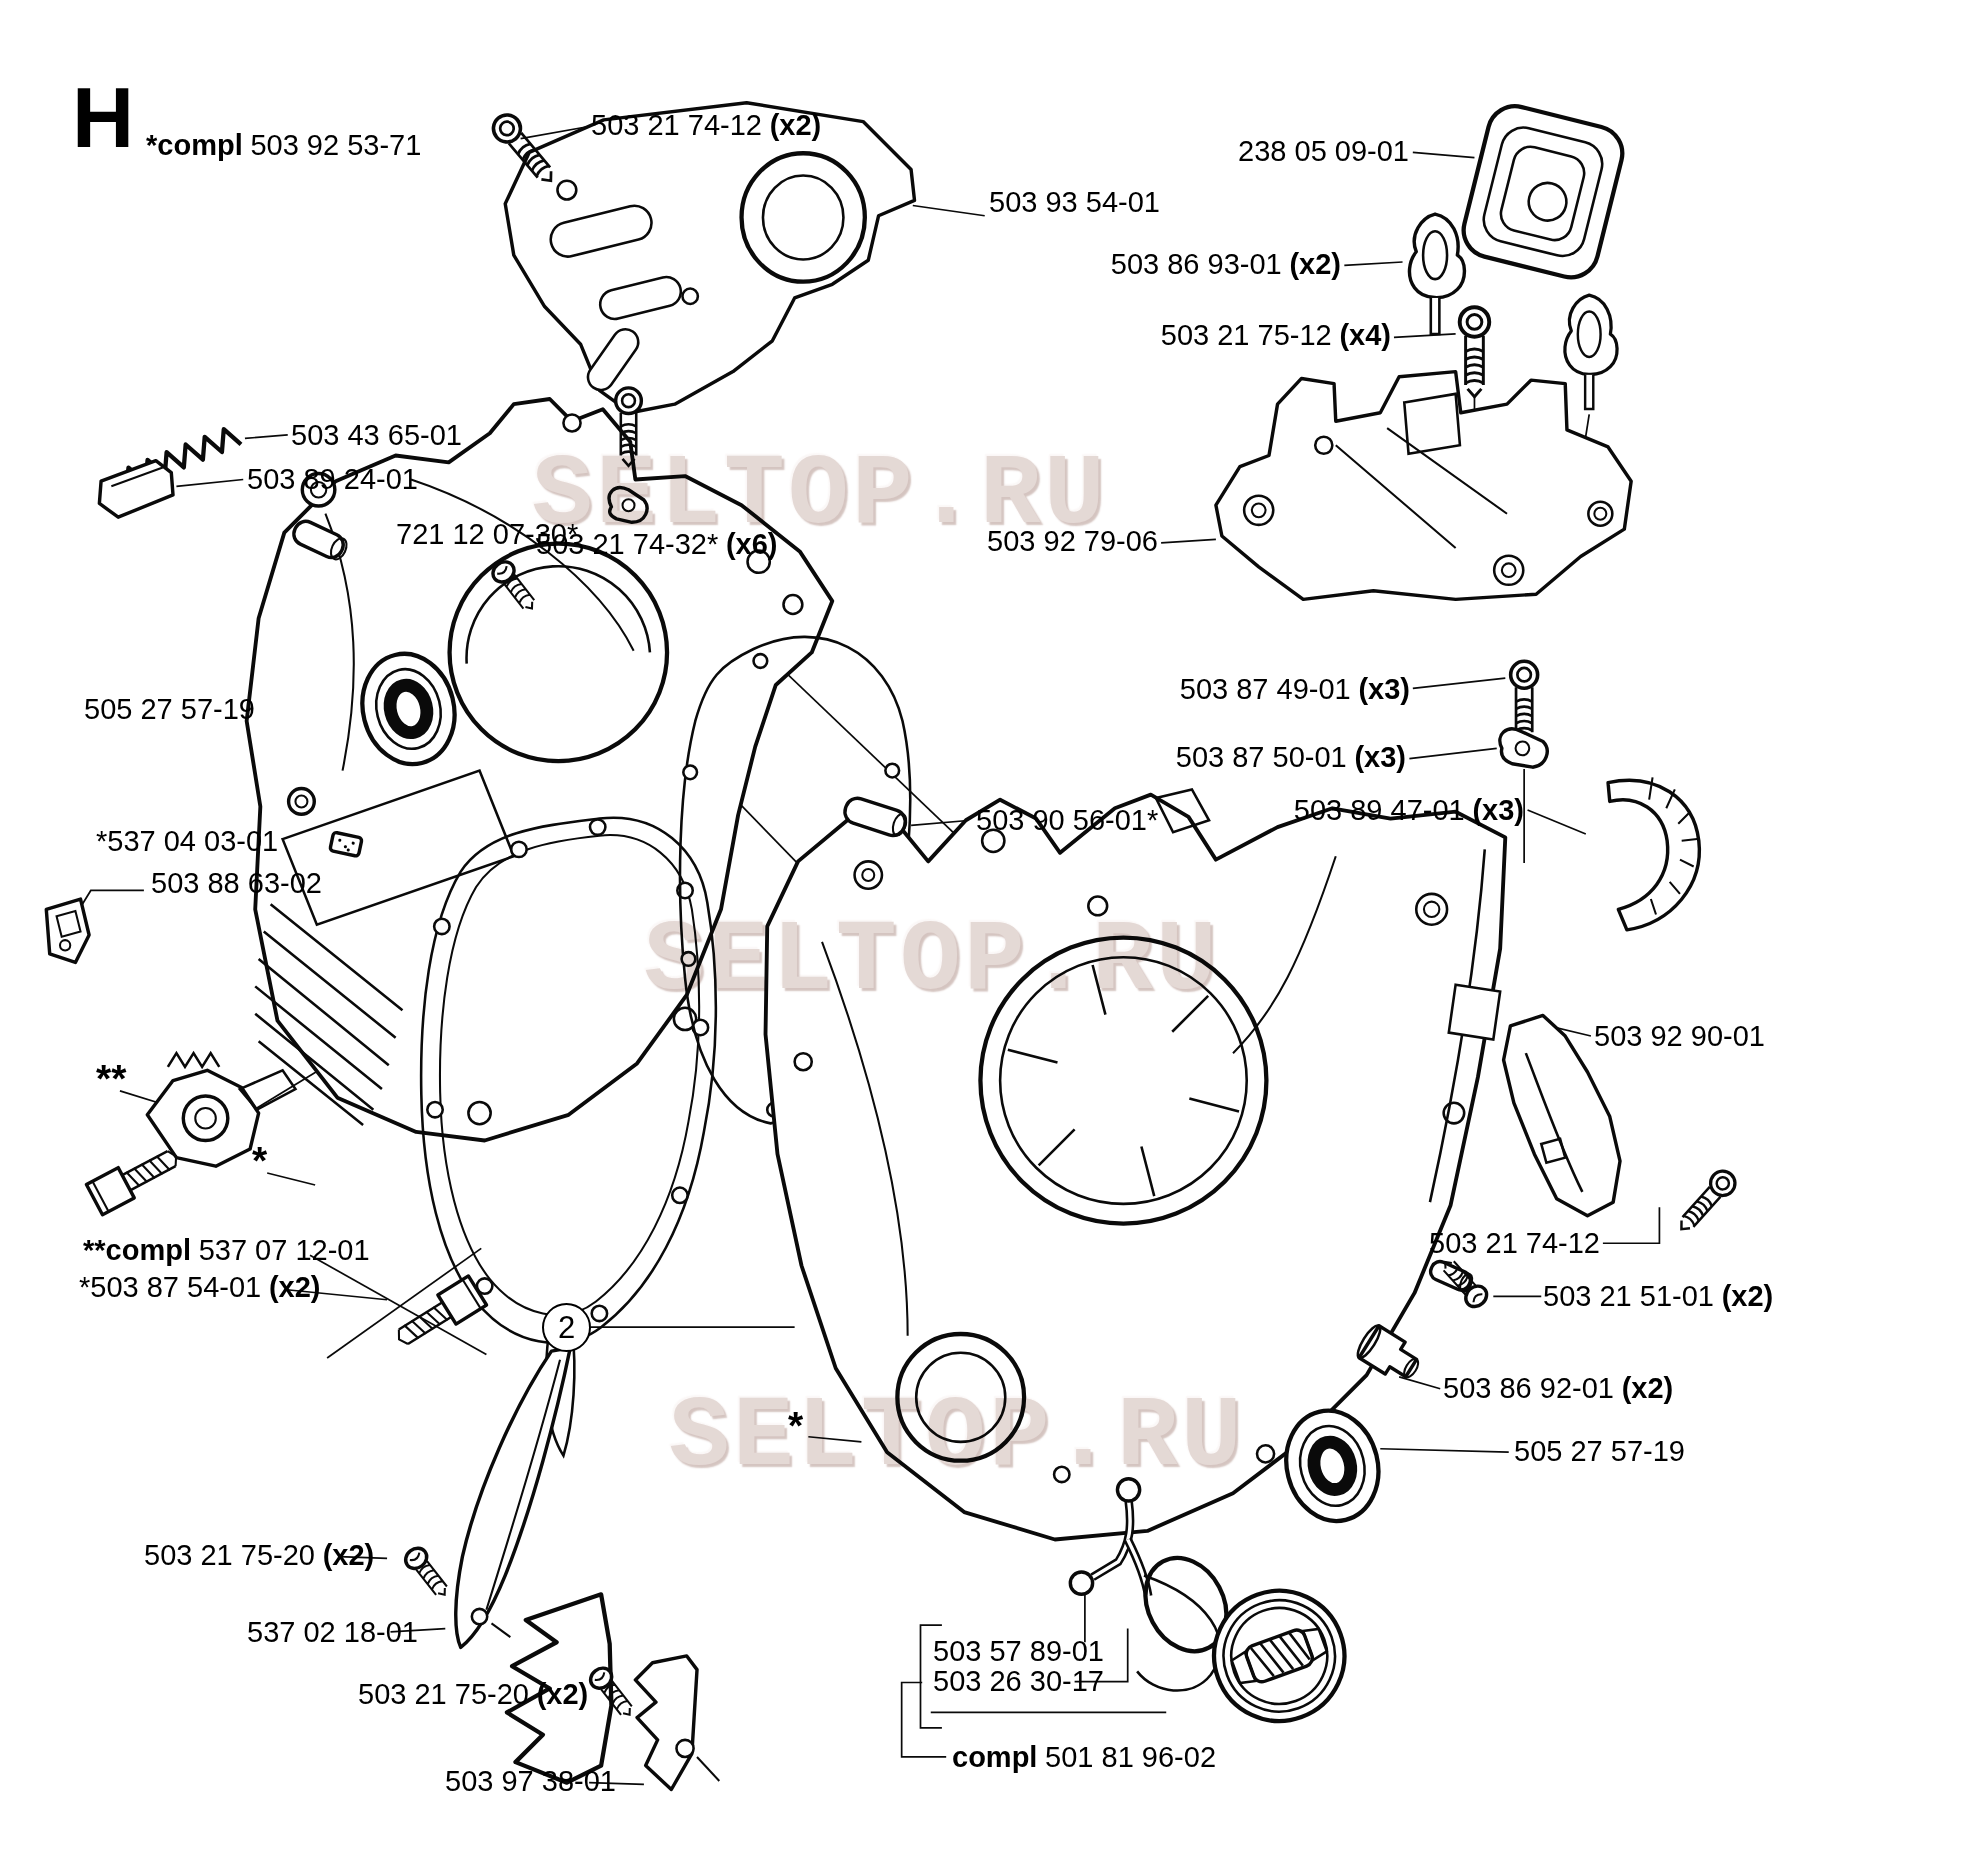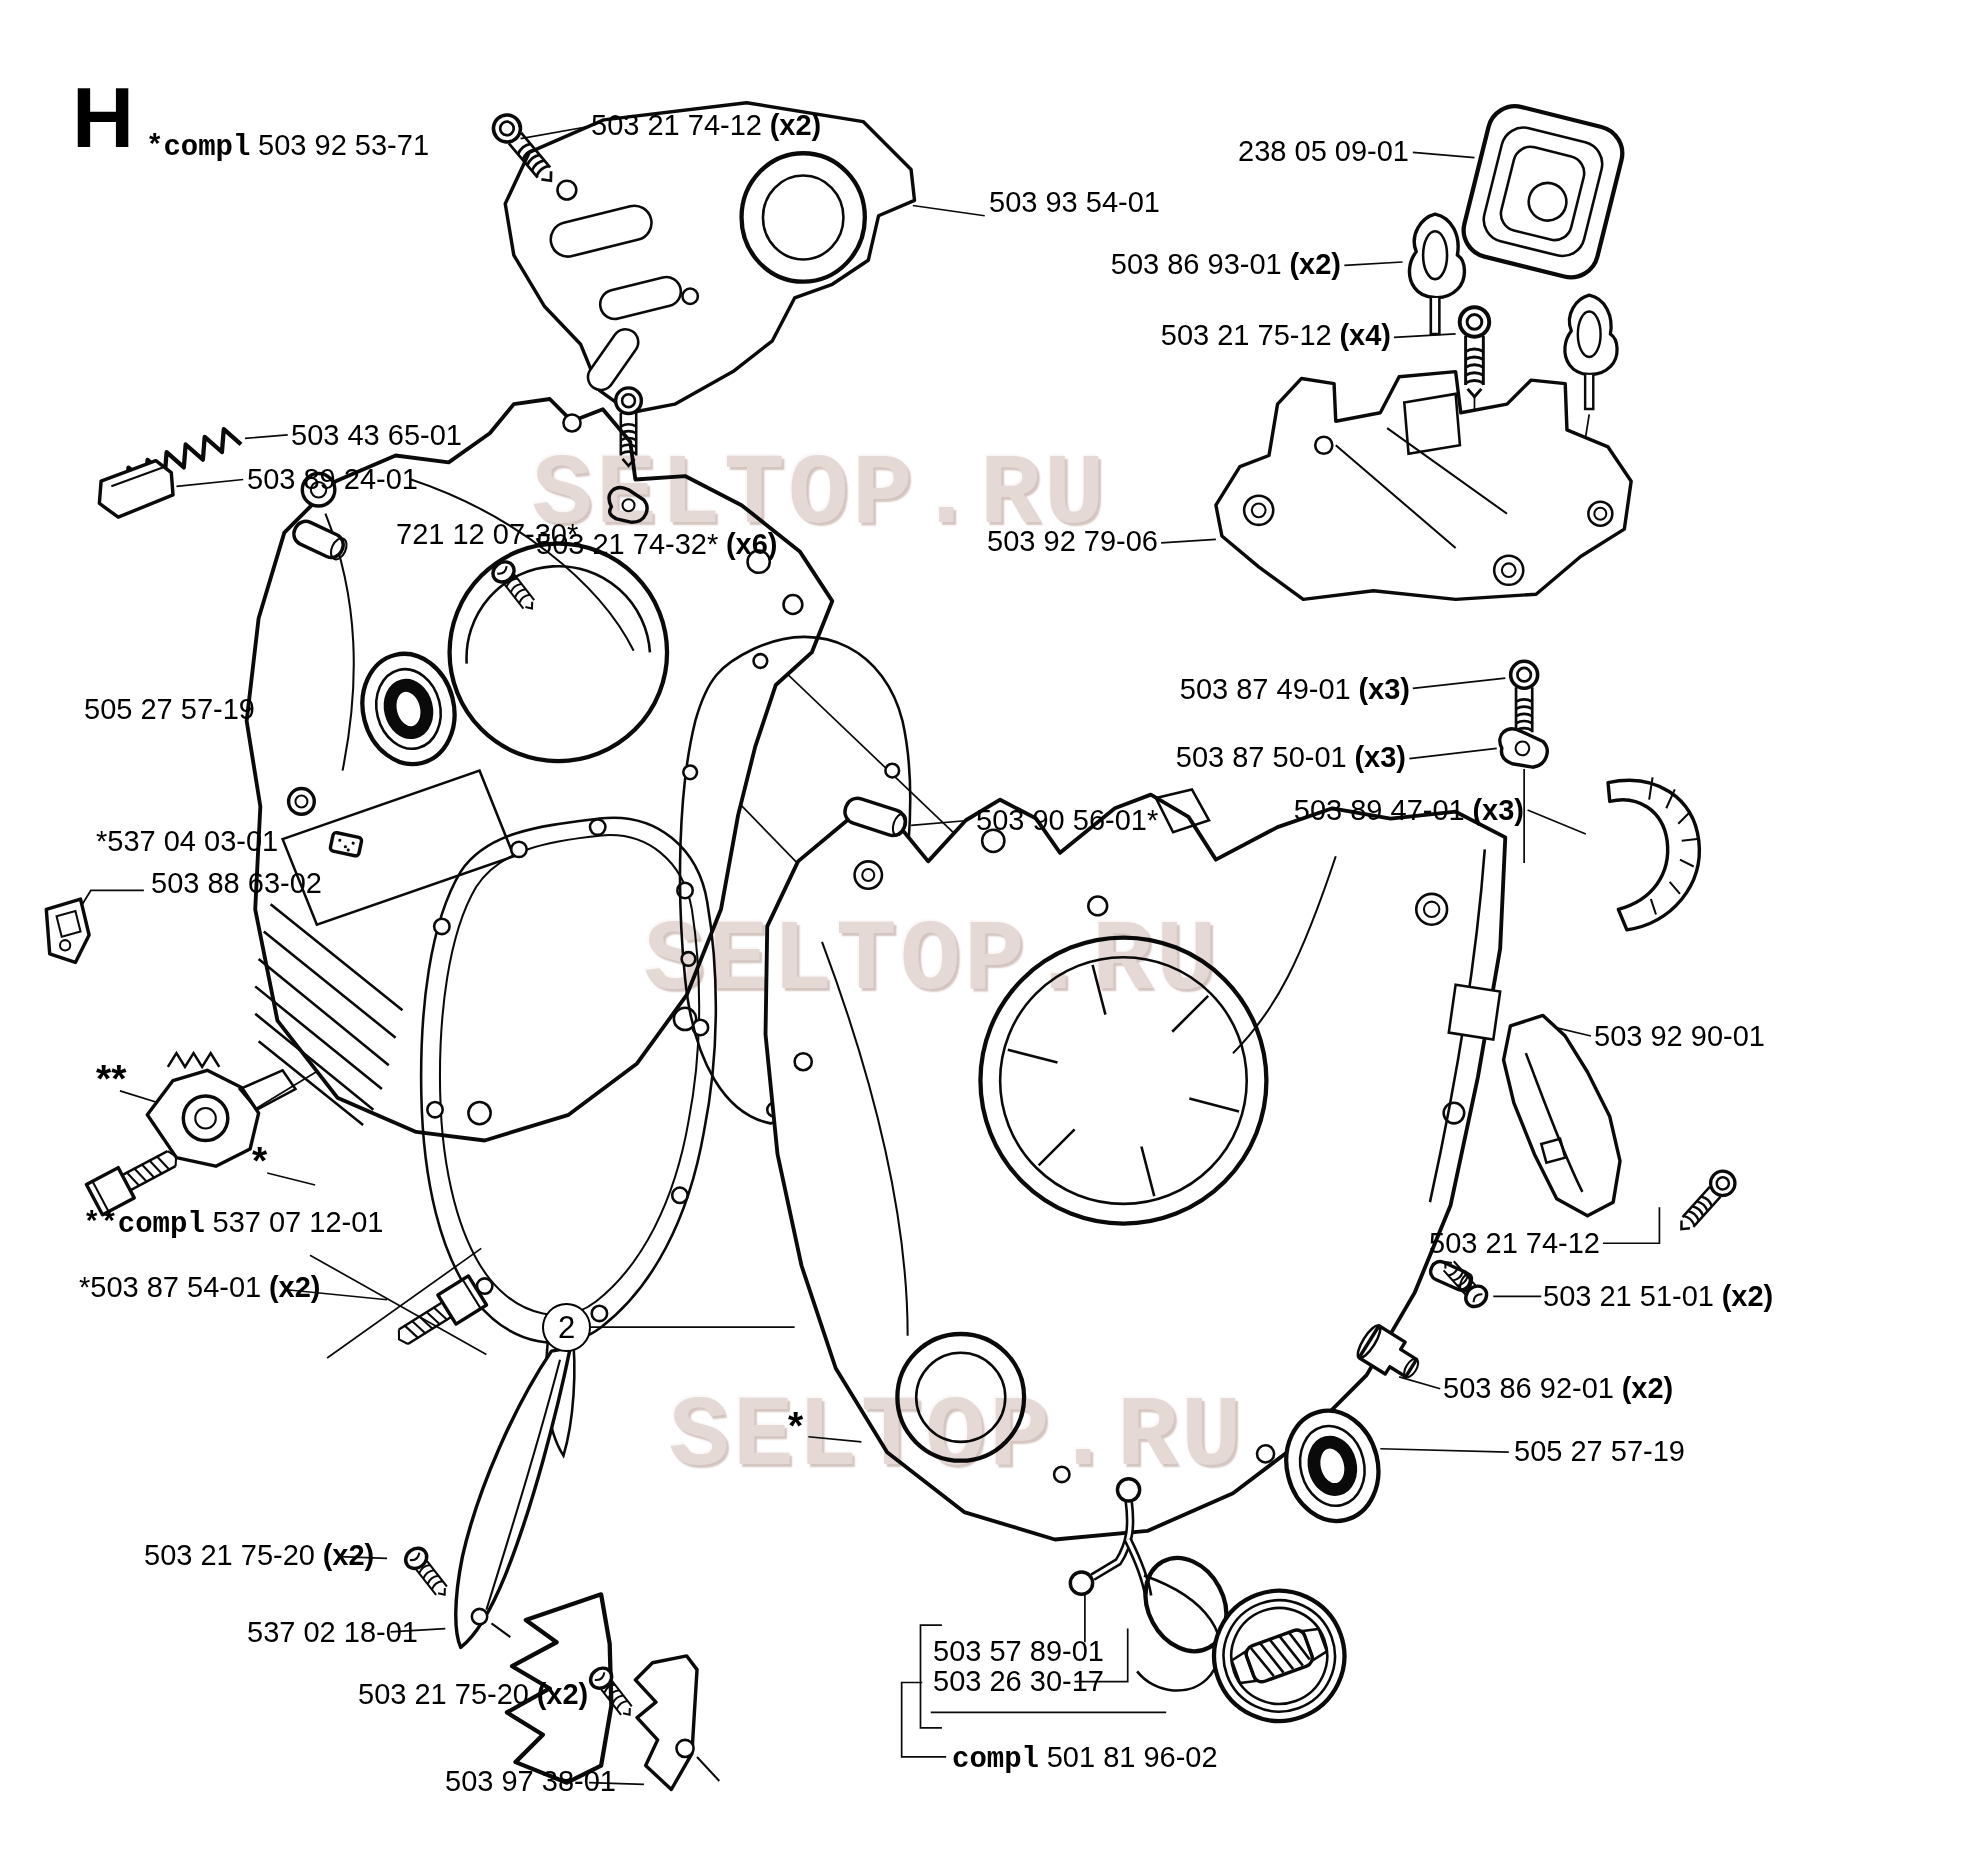--- a/index.html
+++ b/index.html
@@ -1,21 +1,21 @@
 <!DOCTYPE html>
 <html style="font-size:13.7px"><head>
 <meta charset="utf-8">
 <style>
   html,body{margin:0;padding:0;background:#fff;}
   .stage{position:relative;width:1966px;height:1870px;background:#ffffff;overflow:hidden;
          font-family:"Liberation Sans",sans-serif;color:#000;}
   .stage svg{position:absolute;left:0;top:0;}
   .lbl{position:absolute;font-size:29px;line-height:34px;white-space:nowrap;color:#000;}
   .lbl .q{font-weight:bold;margin-left:7.7px;}
-  .lbl .pre{font-weight:bold;margin-right:7.7px;font-family:Liberation Mono, monospace;}
+  .lbl .pre{font-weight:bold;margin-right:7.7px;}
   .star{font-size:39px;font-weight:bold;}
   .hletter{position:absolute;font-size:86px;font-weight:bold;line-height:77px;}
   .wm{position:absolute;font-family:Liberation Mono, monospace;font-weight:bold;font-size:101px;
       letter-spacing:3.4px;color:#e0d2ce;text-shadow:2.6px 2.6px 1.7px #cdbab5,-1.7px -1.7px 1.7px #faf6f5;
       mix-blend-mode:multiply;opacity:.85;white-space:nowrap;}
   .callout{position:absolute;width:45px;height:45px;border:2.6px solid #000;border-radius:50%;
       text-align:center;font-size:31px;line-height:45px;background:#fff;}
   
   .p{fill:#fff;stroke:#0a0a0a;stroke-width:4;stroke-linejoin:round;}
   .p5{fill:#fff;stroke:#0a0a0a;stroke-width:5;stroke-linejoin:round;}
@@ -348,21 +348,21 @@
 <div class="lbl" style="right:808px;top:524px"><span>503 92 79-06</span></div>
 <div class="lbl" style="left:84px;top:692px"><span>505 27 57-19</span></div>
 <div class="lbl" style="right:556px;top:672px"><span>503 87 49-01</span><span class="q">(x3)</span></div>
 <div class="lbl" style="right:560px;top:740px"><span>503 87 50-01</span><span class="q">(x3)</span></div>
 <div class="lbl" style="left:976px;top:803px"><span>503 90 56-01*</span></div>
 <div class="lbl" style="right:442px;top:793px"><span>503 89 47-01</span><span class="q">(x3)</span></div>
 <div class="lbl" style="left:96px;top:824px"><span>*537 04 03-01</span></div>
 <div class="lbl" style="left:151px;top:866px"><span>503 88 63-02</span></div>
 <div class="lbl star" style="left:96px;top:1062px"><span>**</span></div>
 <div class="lbl star" style="left:252px;top:1144px"><span>*</span></div>
-<div class="lbl" style="left:83px;top:1205px"><span class="pre">**compl</span><span>537 07 12-01</span></div>
+<div class="lbl" style="left:83px;top:1233px"><span class="pre">**compl</span><span>537 07 12-01</span></div>
 <div class="lbl" style="left:79px;top:1270px"><span>*503 87 54-01</span><span class="q">(x2)</span></div>
 <div class="lbl" style="left:1594px;top:1019px"><span>503 92 90-01</span></div>
 <div class="lbl" style="right:366px;top:1226px"><span>503 21 74-12</span></div>
 <div class="lbl" style="left:1543px;top:1279px"><span>503 21 51-01</span><span class="q">(x2)</span></div>
 <div class="lbl" style="left:1443px;top:1371px"><span>503 86 92-01</span><span class="q">(x2)</span></div>
 <div class="lbl" style="left:1514px;top:1434px"><span>505 27 57-19</span></div>
 <div class="lbl" style="left:144px;top:1538px"><span>503 21 75-20</span><span class="q">(x2)</span></div>
 <div class="lbl" style="left:247px;top:1615px"><span>537 02 18-01</span></div>
 <div class="lbl" style="left:358px;top:1677px"><span>503 21 75-20</span><span class="q">(x2)</span></div>
 <div class="lbl" style="left:445px;top:1764px"><span>503 97 38-01</span></div>

